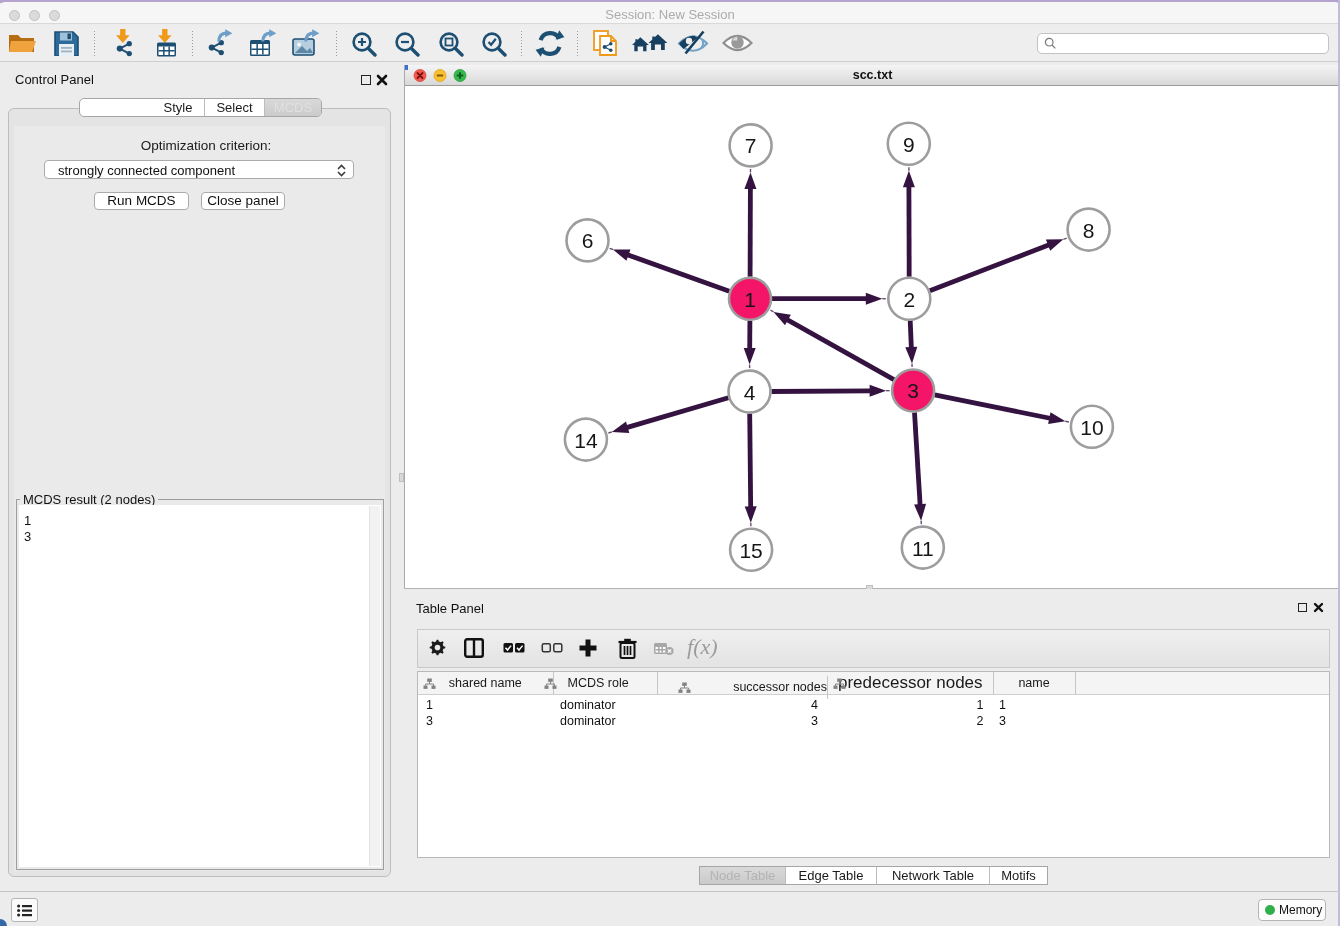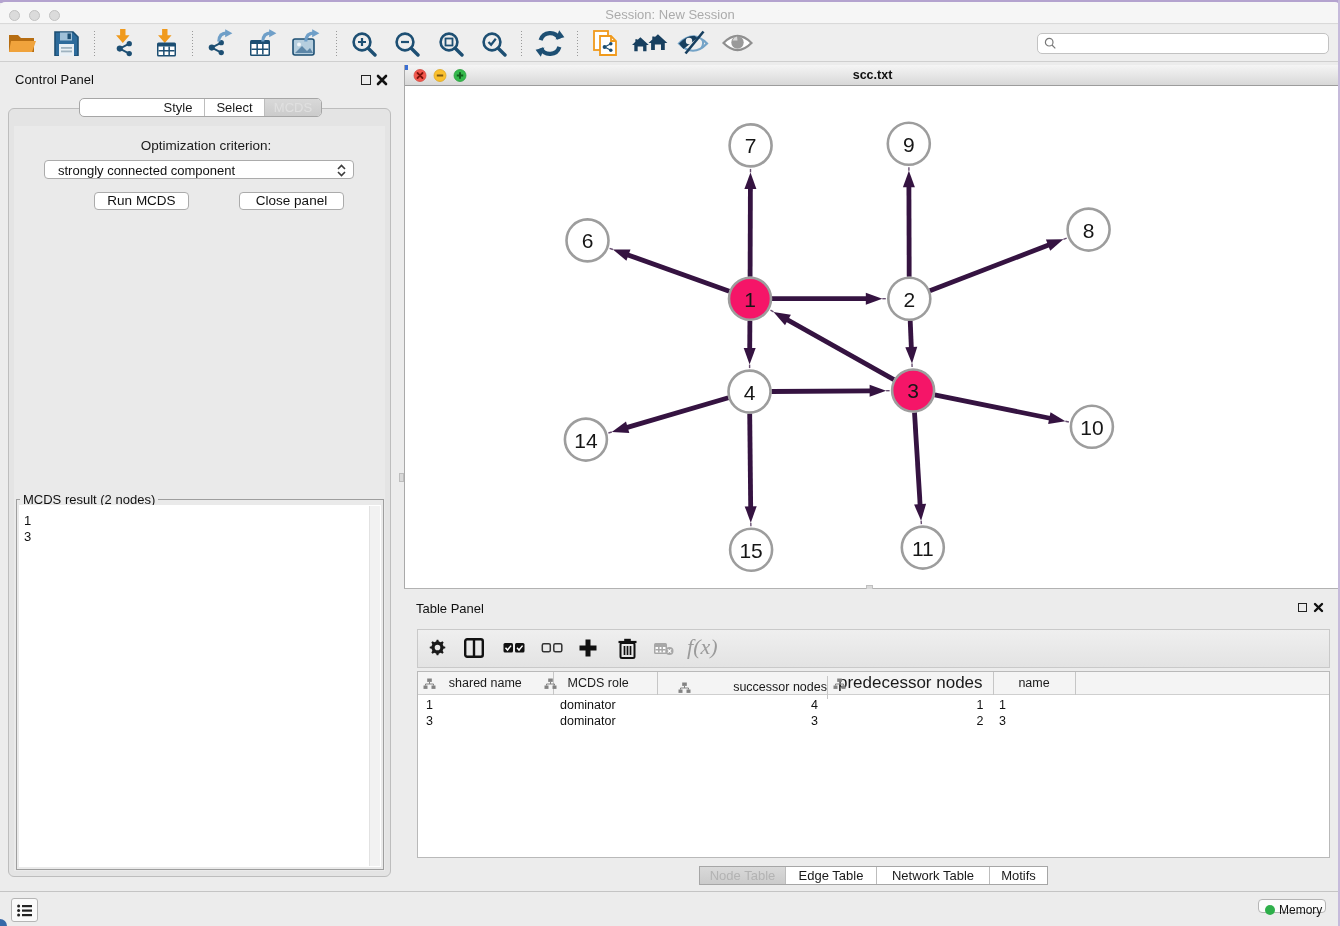--- a/index.html
+++ b/index.html
@@ -196,21 +196,21 @@
 
   <div class="abs" style="left:10px;top:76px;width:392px;text-align:center;font-size:13.5px;color:#1a1a1a;">Optimization criterion:</div>
   <div class="abs" style="left:44px;top:98px;width:310px;height:19px;background:#fff;border:1px solid #ababab;border-radius:4px;">
     <div class="abs" style="left:13px;top:2px;font-size:13px;color:#111;">strongly connected component</div>
     <svg class="abs" style="right:6px;top:3px;" width="11" height="13" viewBox="0 0 11 13">
         <path d="M2 5 L5.5 1.5 L9 5" fill="none" stroke="#3c3c3c" stroke-width="1.6"></path>
         <path d="M2 8 L5.5 11.5 L9 8" fill="none" stroke="#3c3c3c" stroke-width="1.6"></path>
       </svg>
   </div>
   <div class="abs" style="left:94px;top:130px;width:95px;height:18px;background:#fff;border:1px solid #ababab;border-radius:4px;text-align:center;font-size:13.5px;color:#111;line-height:16px;">Run MCDS</div>
-  <div class="abs" style="left:201px;top:130px;width:105px;height:18px;background:#fff;border:1px solid #ababab;border-radius:4px;text-align:center;font-size:13.5px;color:#111;line-height:16px;margin-left:38px;">Close panel</div>
+  <div class="abs" style="left:201px;top:130px;width:84px;height:18px;background:#fff;border:1px solid #ababab;border-radius:4px;text-align:center;font-size:13.5px;color:#111;line-height:16px;">Close panel</div>
 
   <div class="abs" style="left:16px;top:437px;width:368px;height:371px;border:1px solid #9e9e9e;"></div>
   <div class="abs" style="left:20px;top:430px;background:#eaeaea;padding:0 3px;font-size:13px;color:#111;text-align:right;">MCDS result (2 nodes)</div>
   <div class="abs" style="left:19px;top:443px;width:362px;height:362px;background:#fff;">
     <div class="abs" style="right:1px;top:1px;width:11px;height:360px;background:#f2f2f2;border-left:1px solid #e2e2e2;"></div>
     <div class="abs" style="left:5px;top:8px;font-size:13px;color:#111;line-height:16px;">1<br>3</div>
   </div>
 </div>
 
 <div class="abs" style="left:399px;top:473px;width:5px;height:9px;background:#d9d9d9;border:1px solid #bdbdbd;"></div>
@@ -409,19 +409,19 @@
   <div class="abs" style="left:11px;top:6px;width:27px;height:24px;background:#fafafa;border:1px solid #b5b5b5;border-radius:3px;">
     <svg class="abs" style="left:5px;top:5px;" width="15" height="13" viewBox="0 0 15 13">
       <circle cx="1.6" cy="2" r="1.5" fill="#222"></circle>
         <rect x="5" y="1" width="10" height="2.2" fill="#222"></rect>
       <circle cx="1.6" cy="6.5" r="1.5" fill="#222"></circle>
         <rect x="5" y="5.5" width="10" height="2.2" fill="#222"></rect>
       <circle cx="1.6" cy="11" r="1.5" fill="#222"></circle>
         <rect x="5" y="10" width="10" height="2.2" fill="#222"></rect>
     </svg>
   </div>
-  <div class="abs" style="left:1258px;top:7px;width:68px;height:14px;background:#fcfcfc;border:1px solid #b5b5b5;border-radius:4px;">
+  <div class="abs" style="left:1258px;top:7px;width:68px;height:22px;background:#fcfcfc;border:1px solid #b5b5b5;border-radius:4px;">
     <div class="abs" style="left:6px;top:5px;width:10px;height:10px;border-radius:50%;background:#2eaf4a;"></div>
     <div class="abs" style="left:20px;top:3px;font-size:12px;color:#111;">Memory</div>
   </div>
 </div>
 <div class="abs" style="left:1338px;top:0;width:2px;height:926px;background:#c6badb;z-index:50;"></div>
 <div class="abs" style="left:0;top:919px;width:7px;height:7px;background:#3668a8;border-radius:0 7px 0 0;z-index:50;"></div>
 
 </body></html>

